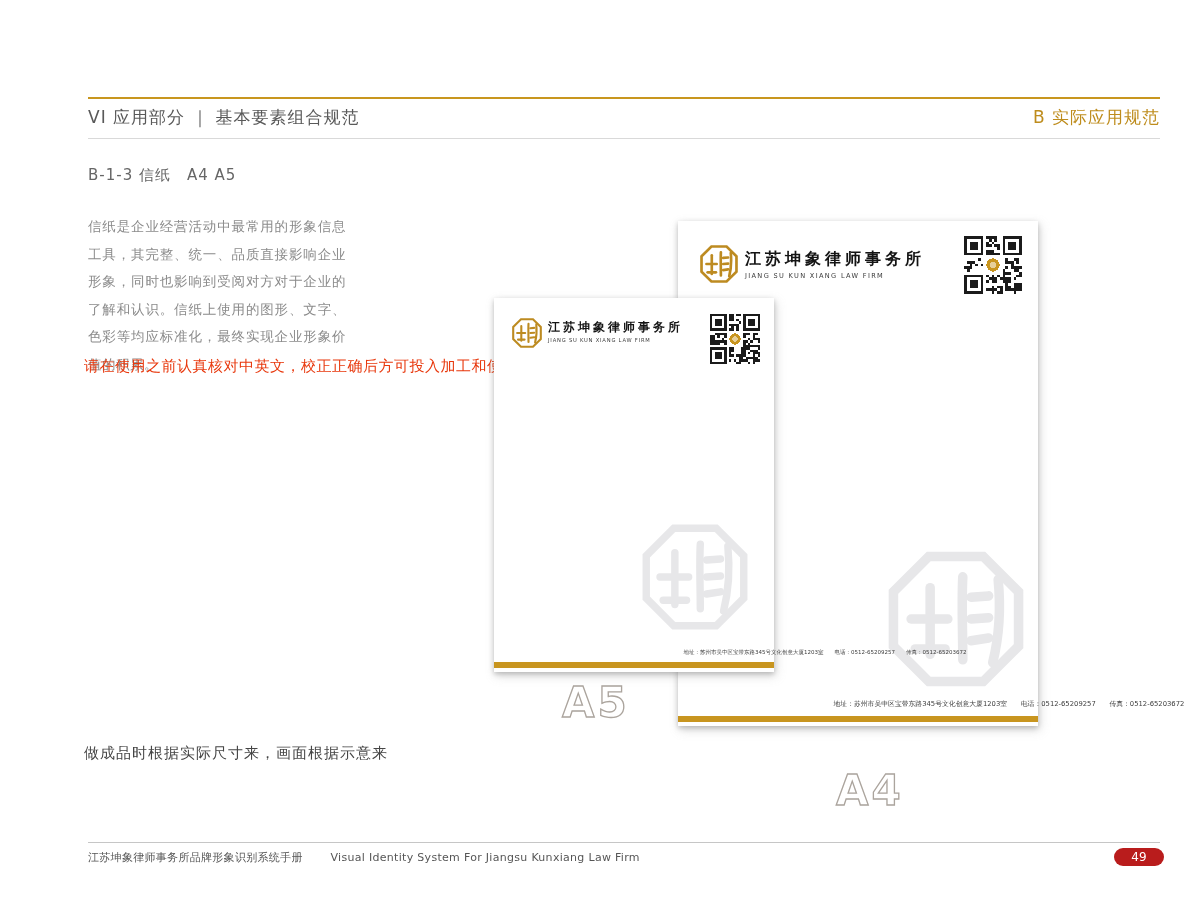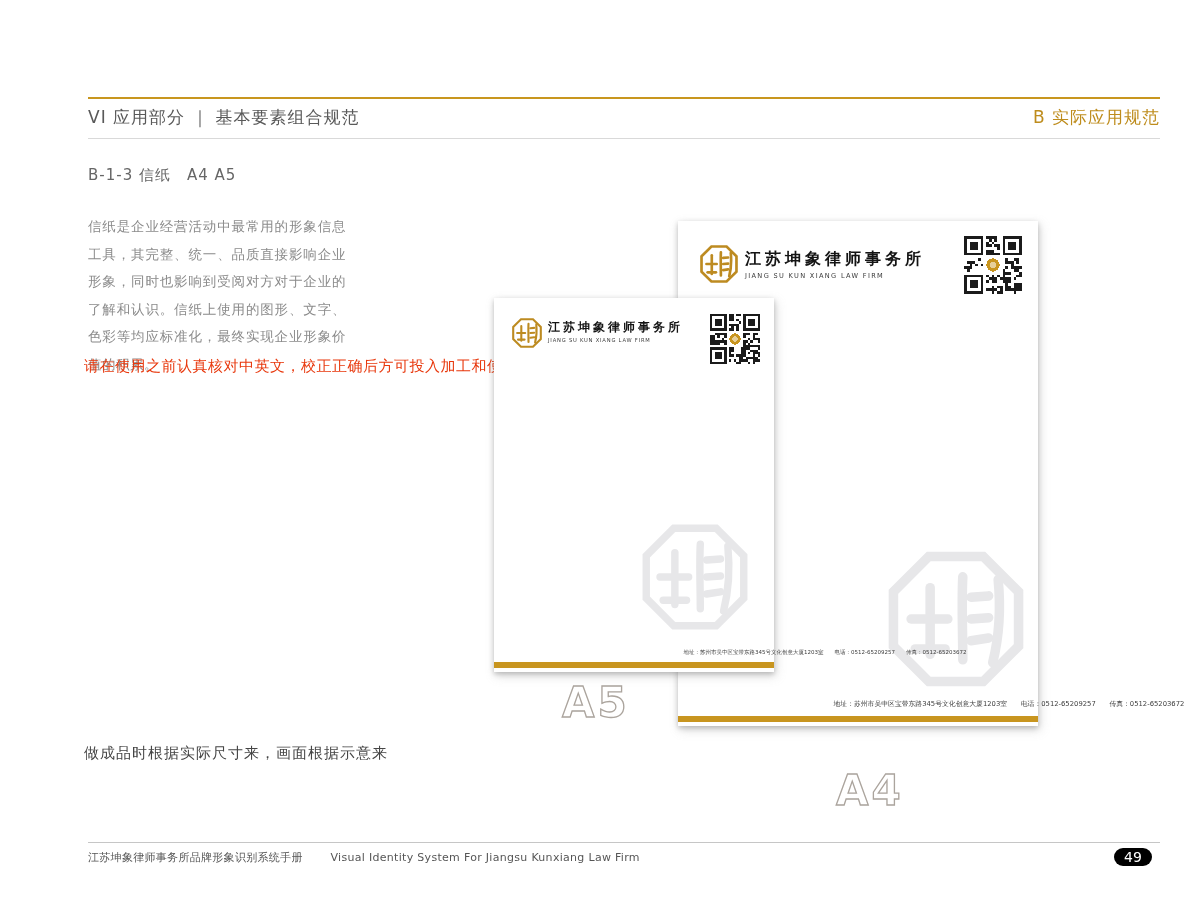--- a/index.html
+++ b/index.html
@@ -61,22 +61,22 @@
                   -webkit-text-stroke:1.3px #aba49d; text-stroke:1.3px #aba49d; z-index:3; }
   .label-a5 { left:562px; top:678px; }
   .label-a4 { left:836px; top:766px; }
 
   .bottom-note { position:absolute; left:84px; top:744px; font-size:15px; color:#454545; letter-spacing:1px; }
 
   
   .footer-rule { position:absolute; left:88px; top:842px; width:1072px; height:1px; background:#c6c6c6; }
   .footer-text { position:absolute; left:88px; top:850px; font-size:11px; color:#565656; letter-spacing:0.3px; }
   .footer-text .en { margin-left:24px; }
-  .page-badge { position:absolute; left:1114px; top:848px; width:38px; height:18px; border-radius:9px;
-                background:#000000; color:#ffffff; font-size:14px; display:flex; align-items:center; justify-content:center; }
+  .page-badge { position:absolute; left:1114px; top:848px; width:50px; height:18px; border-radius:9px;
+                background:#b91c1c; color:#ffffff; font-size:12px; display:flex; align-items:center; justify-content:center; }
 </style>
 </head>
 <body>
 
 <svg width="0" height="0" style="position:absolute">
   <defs>
     <g id="kun-emblem">
       <polygon points="30,4 70,4 96,30 96,70 70,96 30,96 4,70 4,30" fill="none" stroke-width="7" stroke-linejoin="miter"></polygon>
       <g fill="none" stroke-width="7" stroke-linecap="round">
         <path d="M31,27 L31,76"></path>

